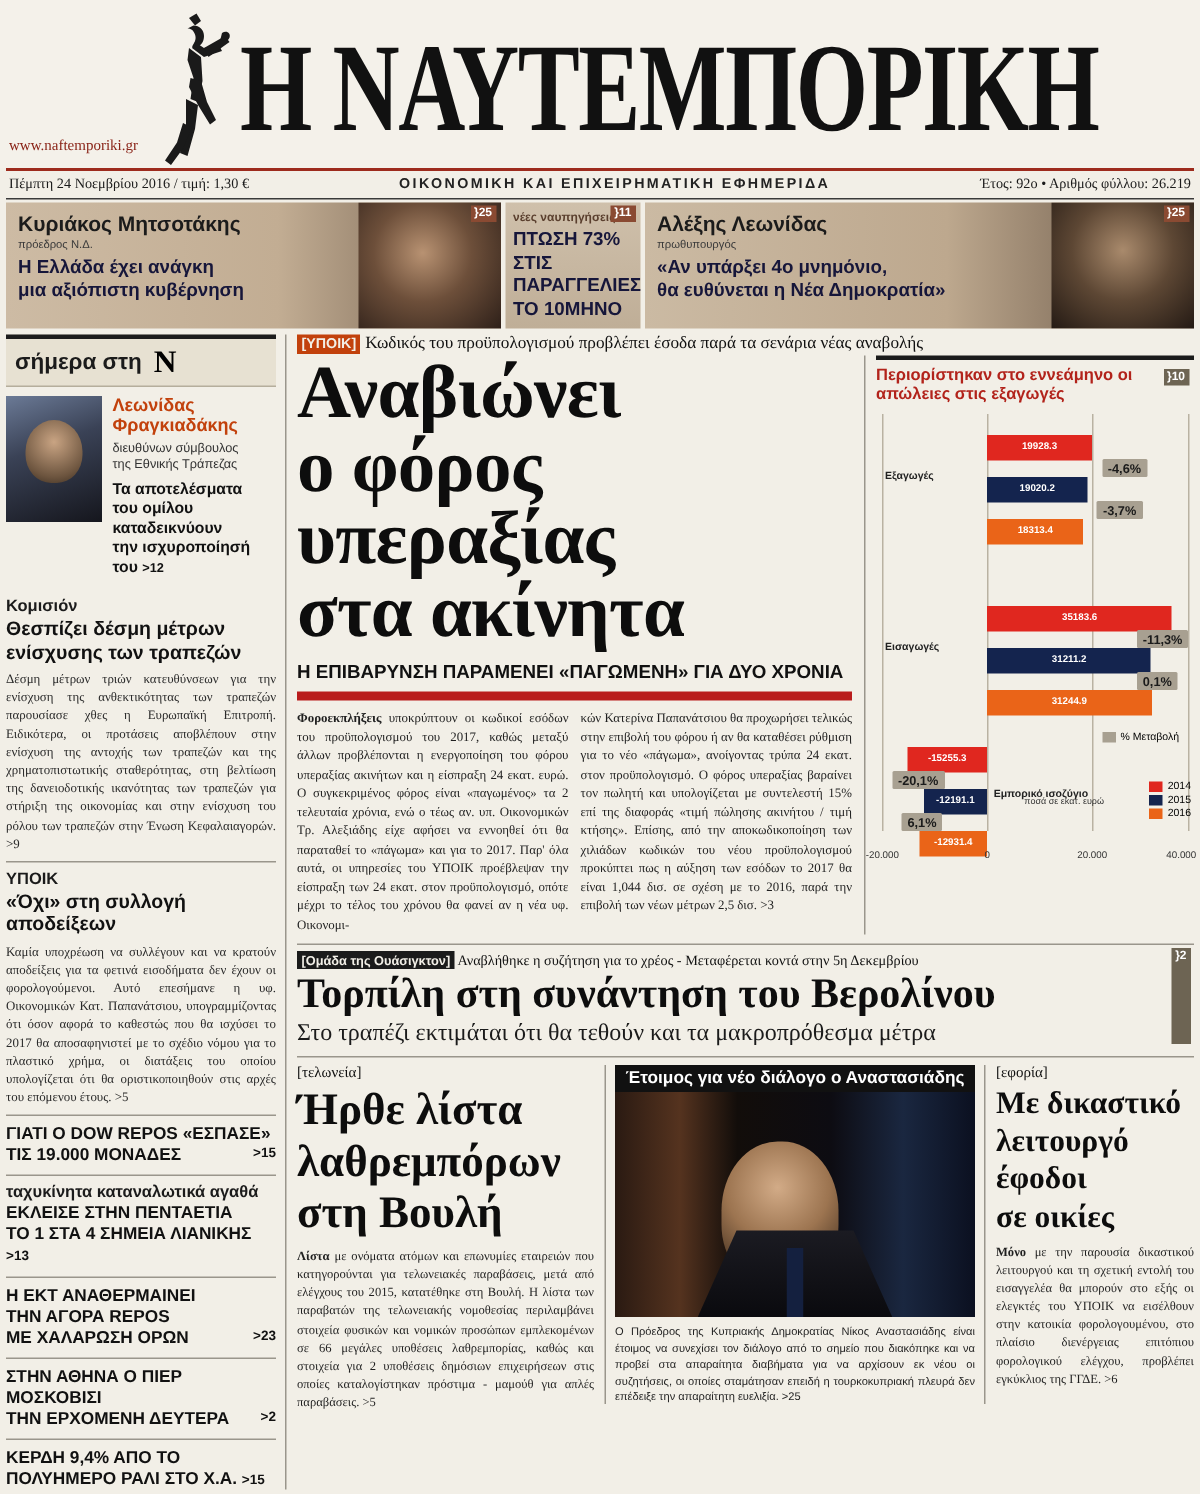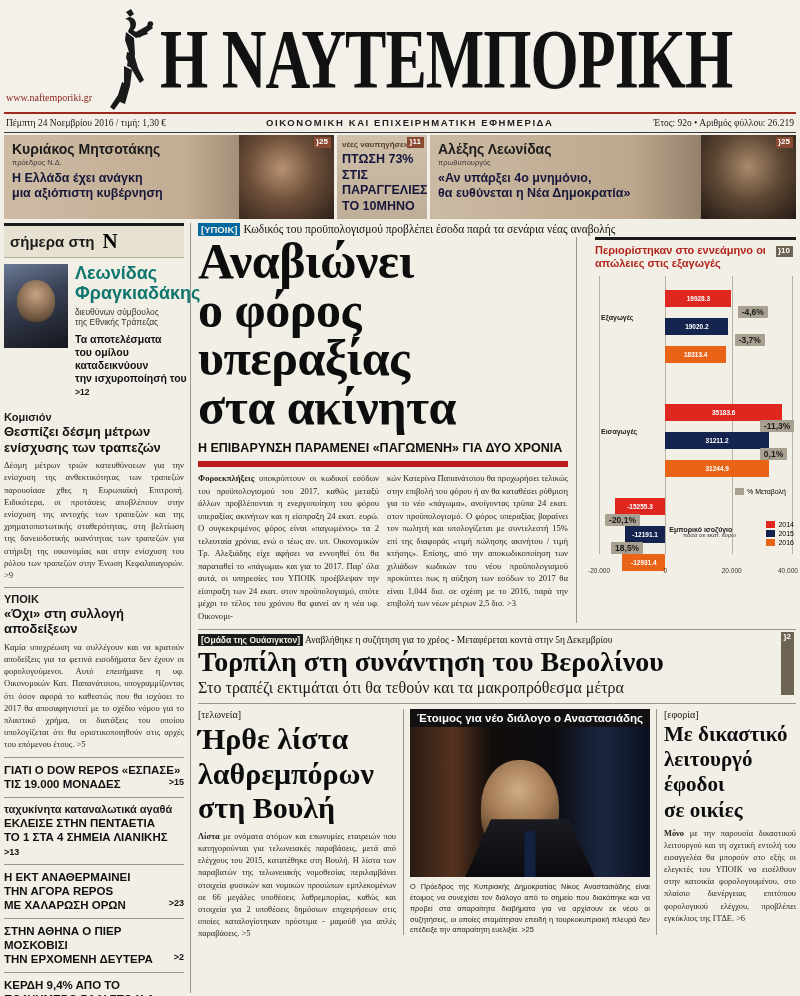--- a/index.html
+++ b/index.html
@@ -82,46 +82,46 @@
   .person-photo {
     width: 64px; height: 84px; flex: 0 0 64px;
     background: linear-gradient(160deg,#6b7a96 0%,#3a4256 40%,#15161d 100%);
     position: relative; overflow:hidden;
   }
   .person-photo::after {
     content:""; position:absolute; left:13px; top:16px; width:38px; height:42px;
     border-radius:50% 50% 45% 45%; background: radial-gradient(circle at 50% 35%, #c9a483, #6d553f 70%, #3a2c20);
   }
   .person-info { font-size: 10px; line-height:1.2; }
-  .person-name { font-size: 18px; font-weight: bold; line-height:1.1; color:#0f766e; }
+  .person-name { font-size: 12px; font-weight: bold; line-height:1.1; color:#c2410c; }
   .person-role { font-size: 8.5px; color:#333; margin-top:3px; line-height:1.25; }
   .person-quote { font-size: 10.5px; font-weight: bold; color:#111; margin-top:5px; line-height:1.25; }
   .refno { font-size: 8.5px; font-weight: bold; }
 
   .sb-item { border-top: 1px solid #9a968c; padding: 5px 0 6px 0; }
   .sb-item.nolead { border-top:none; }
   .sb-kicker { font-size: 11px; font-weight: bold; color:#1b1b1b; margin-bottom:1px; }
   .sb-head { font-size: 13px; font-weight: bold; color:#111; line-height:1.18; }
   .sb-head.sm { font-size: 11.5px; }
   .sb-body {
     font-family:"Liberation Serif", serif;
     font-size: 8.6px; line-height: 1.42; color:#2a2a2a; text-align: justify; margin-top:4px;
   }
   .sb-cap { font-size: 11.5px; font-weight: bold; line-height:1.22; color:#111; }
   .sb-cap .pg { font-size:9px; }
 
   
   .kicker-line { font-family:"Liberation Serif", serif; font-size: 11.5px; color:#111; margin-bottom:2px; }
   .kicker-tag {
-    background:#0369a1; color:#f2efe7; font-family:"Liberation Sans",sans-serif;
+    background:#c2410c; color:#f2efe7; font-family:"Liberation Sans",sans-serif;
     font-size:9.5px; font-weight:bold; padding:1px 3px; margin-right:3px;
   }
   .main-row { display:flex; gap:8px; }
   .main-left { width: 370px; flex: 0 0 370px; }
-  .main-right { flex:1; border-left:1px solid #9a968c; padding-left:18px; }
+  .main-right { flex:1; border-left:1px solid #9a968c; padding-left:7px; }
   .mega {
     font-family:"Liberation Serif", serif; font-weight: bold;
     font-size: 50px; line-height: 0.97; color:#0d0d0d; letter-spacing:-0.5px;
   }
   .mega div { white-space: nowrap; }
   .sub-head {
     font-size: 12.5px; font-weight: bold; color:#111; margin-top: 10px;
     border-bottom:6px solid #b91c1c; padding-bottom:6px;
   }
   .art-cols { display:flex; gap:8px; margin-top:5px; }
@@ -424,21 +424,21 @@
               </div>
 
               <div class="grp-label" style="left:37%; top:250px">Εμπορικό ισοζύγιο</div>
               <div class="bar c2014" style="left:9.8%; top:222px; width:25.2%">
                 <span>-15255.3</span>
               </div>
               <div class="pct" style="left:5%; top:238px">-20,1%</div>
               <div class="bar c2015" style="left:14.9%; top:250px; width:20.1%">
                 <span>-12191.1</span>
               </div>
-              <div class="pct" style="left:8%; top:266px">18,5%</div>
+              <div class="pct" style="left:8%; top:266px">6,1%</div>
               <div class="bar c2016" style="left:13.6%; top:278px; width:21.4%">
                 <span>-12931.4</span>
               </div>
 
               <div class="legend" style="top:212px; right:10px">
                 <div>
                     <span class="sw" style="background:#a8a091"></span>
                     <span>% Μεταβολή</span>
                   </div>
               </div>

